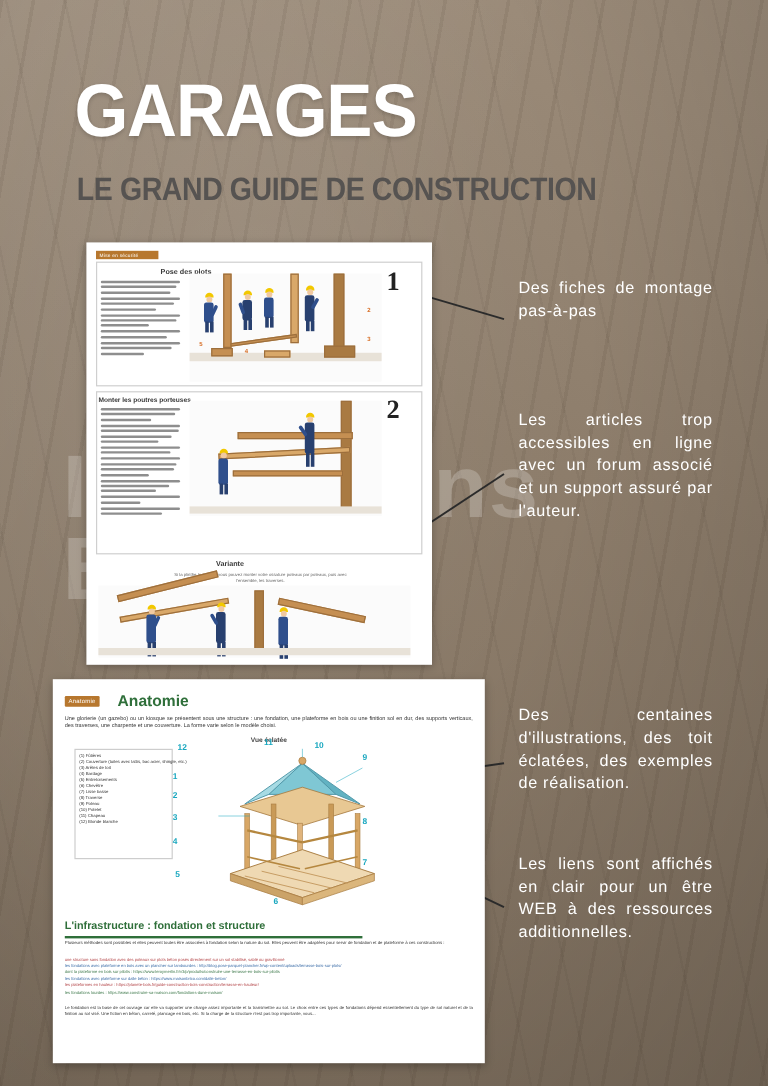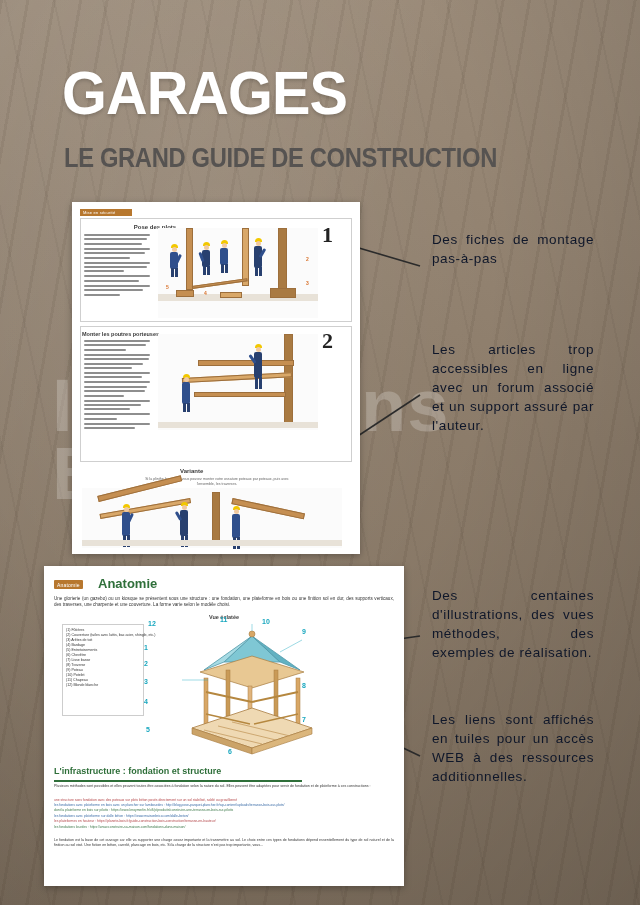--- a/index.html
+++ b/index.html
@@ -91,21 +91,21 @@
     color: #565351;
     letter-spacing: -0.4px;
     transform: scaleX(0.88);
     transform-origin: left top;
   }
 
   
   .callout {
     position: absolute;
     width: 162px;
-    color: #0f172a;
+    color: #ffffff;
     font-size: 13.5px;
     line-height: 19px;
     text-align: justify;
     letter-spacing: 0.6px;
   }
   #callout-1 { left: 432px; top: 230px; }
   #callout-2 { left: 432px; top: 340px; }
   #callout-3 { left: 432px; top: 586px; }
   #callout-4 { left: 432px; top: 710px; }
 
@@ -221,22 +221,22 @@
   <g fill="#2b2b2b">
     <circle cx="342" cy="243" r="4"></circle>
     <circle cx="232" cy="519" r="4"></circle>
     <circle cx="336" cy="648" r="4"></circle>
     <circle cx="330" cy="713" r="4"></circle>
   </g>
 </svg>
 
 <div class="callout" id="callout-1">Des fiches de montage pas-à-pas</div>
 <div class="callout" id="callout-2">Les articles trop accessibles en ligne avec un forum associé et un support assuré par l'auteur.</div>
-<div class="callout" id="callout-3">Des centaines d'illustrations, des vues méthodes, des exemples de réalisation.</div>
-<div class="callout" id="callout-4">Les liens sont affichés en tuiles pour un accès WEB à des ressources additionnelles.</div>
+<div class="callout" id="callout-3">Des centaines d'illustrations, des toit éclatées, des exemples de réalisation.</div>
+<div class="callout" id="callout-4">Les liens sont affichés en clair pour un être WEB à des ressources additionnelles.</div>
 
 <div class="doc-card" id="doc-top">
 
   <div class="panel-head" style="position:absolute;left:8px;top:7px;width:46px;">Mise en sécurité</div>
 
   <div class="panel-box" style="left:8px;top:16px;width:272px;height:104px;"></div>
   <div class="panel-title" style="position:absolute;left:8px;top:19px;width:150px;">Pose des plots</div>
   <div class="big-num" style="left:250px;top:20px;">1</div>
 
   <div class="txtcol" style="left:12px;top:32px;">

